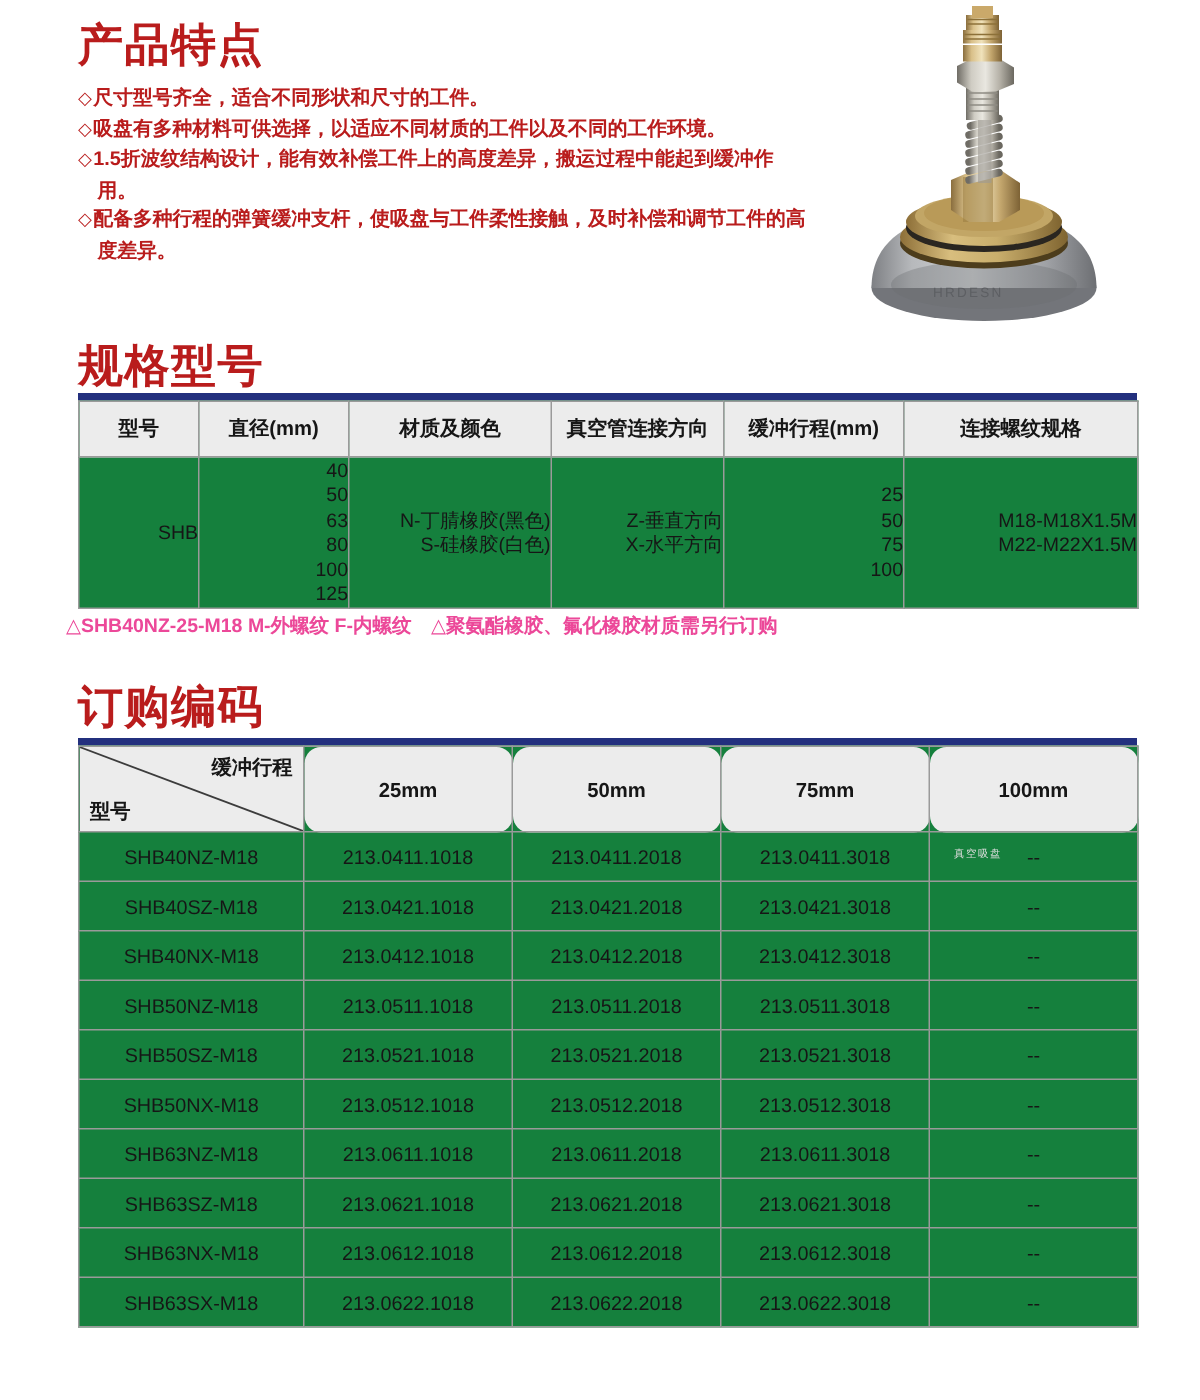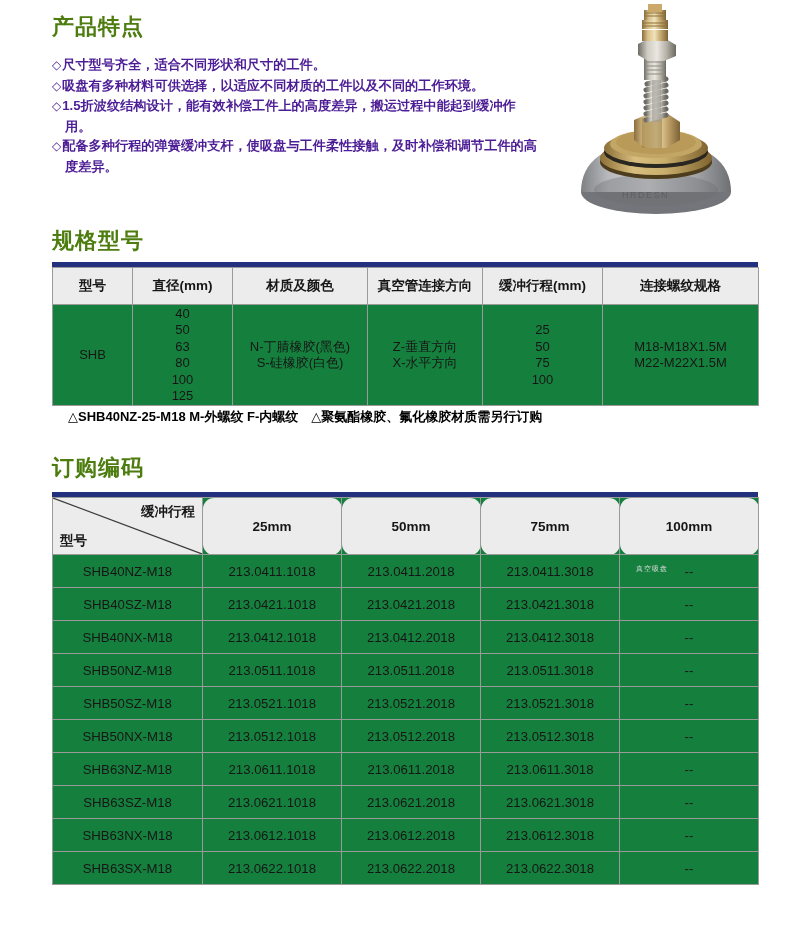--- a/index.html
+++ b/index.html
@@ -17,23 +17,23 @@
   }
 
   .page {
     position: relative;
     width: 800px;
     height: 933px;
   }
 
   
   .section-heading {
-    font-size: 22px;
+    font-size: 30px;
     font-weight: bold;
-    color: #4d7c0f;
+    color: #b91c1c;
     letter-spacing: 1px;
     line-height: 1;
   }
 
   #features-heading { position: absolute; left: 52px; top: 16px; }
   #specs-heading    { position: absolute; left: 52px; top: 230px; }
   #order-heading    { position: absolute; left: 52px; top: 457px; }
 
   
   .feature-list {
@@ -41,21 +41,21 @@
     left: 52px;
     top: 55px;
     width: 500px;
     list-style: none;
     margin: 0;
     padding: 0;
   }
   .feature-item {
     font-size: 13.2px;
     line-height: 19.5px;
-    color: #4c1d95;
+    color: #b91c1c;
     font-weight: 600;
     margin: 0 14px 0 0;
     padding-left: 13px;
     text-indent: -13px;
     white-space: normal;
   }
   .feature-item .diamond {
     font-size: 12px;
     margin-right: 1px;
   }
@@ -93,30 +93,30 @@
   }
   table.cat thead td {
     background: #ececec;
     font-size: 13.5px;
     font-weight: 600;
     height: 36px;
   }
 
   
   #specs-table-wrap { left: 52px; top: 262px; width: 706px; }
-  #specs-table tbody td { height: 100px; line-height: 16.5px; }
+  #specs-table tbody td { height: 100px; line-height: 16.5px; text-align: right; }
   #specs-table .stack { display: block; }
 
   .note {
     position: absolute;
-    left: 68px;
+    left: 44px;
     top: 408px;
     font-size: 13px;
     font-weight: 600;
-    color: #000000;
+    color: #ec4899;
     white-space: pre;
   }
 
   
   #order-table-wrap { left: 52px; top: 492px; width: 706px; }
   #order-table tbody td { height: 32px; font-size: 13.2px; }
   #order-table thead td.corner {
     position: relative;
     background: #ececec;
     height: 56px;

